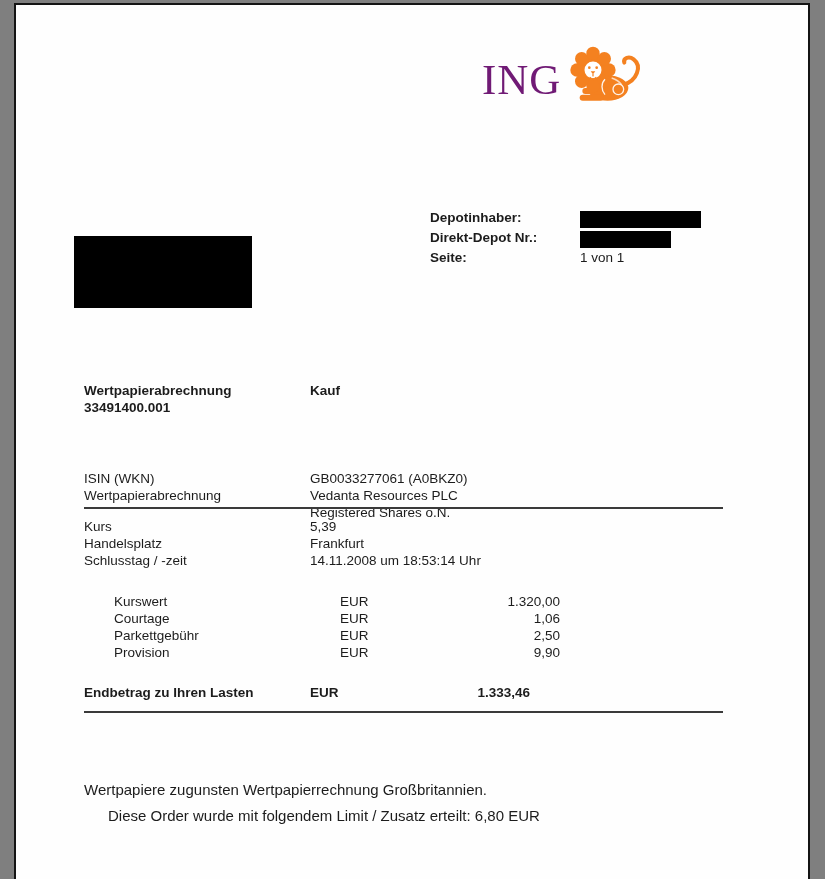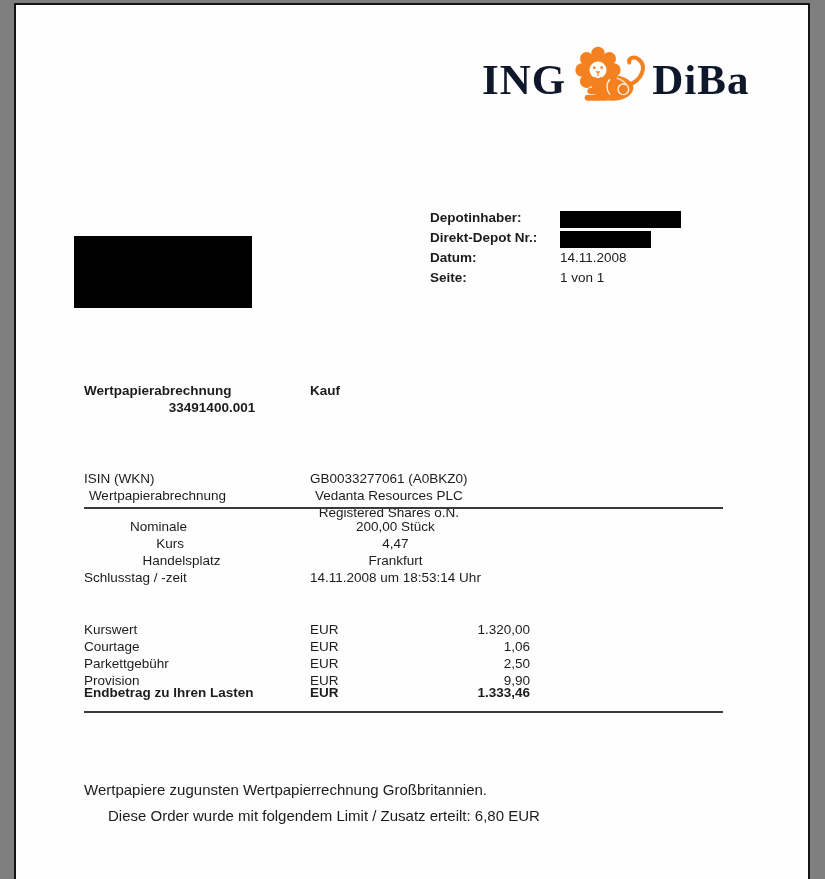--- a/index.html
+++ b/index.html
@@ -14,46 +14,46 @@
   .paper {
     position: absolute; left: 14px; top: 3px;
     width: 796px; height: 960px;
     background: #fefefe;
     border: 2px solid #141414;
   }
   
   .logo { position: absolute; left: 466px; top: 38px; display: flex; align-items: flex-end; }
   .logo .word {
     font-family: "Liberation Serif", serif;
-    font-weight: bold; font-size: 43px; line-height: 46px;
-    color: #0f172a; letter-spacing: 1px;
+    font-weight: normal; font-size: 43px; line-height: 46px;
+    color: #701a75; letter-spacing: 1px;
   }
   .logo svg { display: block; margin: 0 2px -2px 4px; }
   
   .info { position: absolute; left: 414px; top: 205px; font-size: 13.5px; }
   .irow { display: flex; height: 20px; align-items: flex-start; }
-  .ilbl { width: 130px; font-weight: bold; }
+  .ilbl { width: 150px; font-weight: bold; }
   .redact { background: #000; display: block; }
   .rd-1 { width: 121px; height: 17px; margin-top: 1px; }
   .rd-2 { width: 91px;  height: 17px; margin-top: 1px; }
   .rd-3 { width: 88px;  height: 15px; margin-top: 2px; }
   .addr-redact { position: absolute; left: 58px; top: 231px; width: 178px; height: 72px; background: #000; }
   
   .sec { position: absolute; left: 68px; font-size: 13.5px; }
-  .row { display: flex; line-height: 17px; justify-content: center; }
+  .row { display: flex; line-height: 17px; }
   .c1 { width: 226px; flex: none; }
   .c2 { width: 60px;  flex: none; }
   .c3 { width: 160px; flex: none; text-align: right; }
   .b  { font-weight: bold; }
   .hr { position: absolute; left: 68px; width: 639px; border-top: 2px solid #3a3a3a; }
   .sec-order  { top: 377px; }
   .sec-isin   { top: 465px; }
   .hr-1       { top: 502px; }
   .sec-trade  { top: 513px; }
-  .sec-amount { top: 616px; }
+  .sec-amount { top: 588px; margin-left: 30px; }
   .sec-total  { top: 679px; }
   .hr-2       { top: 706px; }
   .sec-settle { top: 724px; }
   .note { position: absolute; left: 68px; font-size: 15px; line-height: 17px; }
   .note-1 { top: 776px; }
   .note-2 { top: 802px; margin-left: 24px; }
 </style>
 </head>
 <body>
 
@@ -79,37 +79,32 @@
       </g>
       <circle cx="42" cy="40" r="14" fill="#ffffff" stroke="#f48120" stroke-width="2.5"></circle>
       <circle cx="36.5" cy="36.5" r="2" fill="#f48120"></circle>
       <circle cx="47.5" cy="36.5" r="2" fill="#f48120"></circle>
       <path d="M38.5 42 L45.5 42 L42 46.5 Z" fill="#f48120"></path>
       <path d="M42 46.5 L42 49 M37.5 51 C40 53.5 44 53.5 46.5 51" fill="none" stroke="#f48120" stroke-width="1.8" stroke-linecap="round"></path>
       <path d="M60 54 C54 60 54 70 60 77" fill="none" stroke="#ffffff" stroke-width="2" opacity="0.9"></path>
       <circle cx="80" cy="69" r="8" fill="none" stroke="#ffffff" stroke-width="2" opacity="0.9"></circle>
       <path d="M70 52 C76 54 82 58 85 62" fill="none" stroke="#ffffff" stroke-width="2" opacity="0.7"></path>
     </svg>
-    <span class="word">DiBa</span>
   </div>
 
   <div class="addr-redact"></div>
 
   <div class="info">
     <div class="irow">
       <span class="ilbl">Depotinhaber:</span>
       <span class="redact rd-1"></span>
     </div>
     <div class="irow">
       <span class="ilbl">Direkt-Depot Nr.:</span>
       <span class="redact rd-2"></span>
-    </div>
-    <div class="irow">
-      <span class="ilbl">Datum:</span>
-      <span>14.11.2008</span>
     </div>
     <div class="irow">
       <span class="ilbl">Seite:</span>
       <span>1 von 1</span>
     </div>
   </div>
 
   <div class="sec sec-order">
     <div class="row b">
       <span class="c1">Wertpapierabrechnung</span>
@@ -132,26 +127,22 @@
     <div class="row">
       <span class="c1"></span>
       <span>Registered Shares o.N.</span>
     </div>
   </div>
 
   <div class="hr hr-1"></div>
 
   <div class="sec sec-trade">
     <div class="row">
-      <span class="c1">Nominale</span>
-      <span>200,00 Stück</span>
-    </div>
-    <div class="row">
       <span class="c1">Kurs</span>
-      <span>4,47</span>
+      <span>5,39</span>
     </div>
     <div class="row">
       <span class="c1">Handelsplatz</span>
       <span>Frankfurt</span>
     </div>
     <div class="row">
       <span class="c1">Schlusstag / -zeit</span>
       <span>14.11.2008 um 18:53:14 Uhr</span>
     </div>
   </div>

